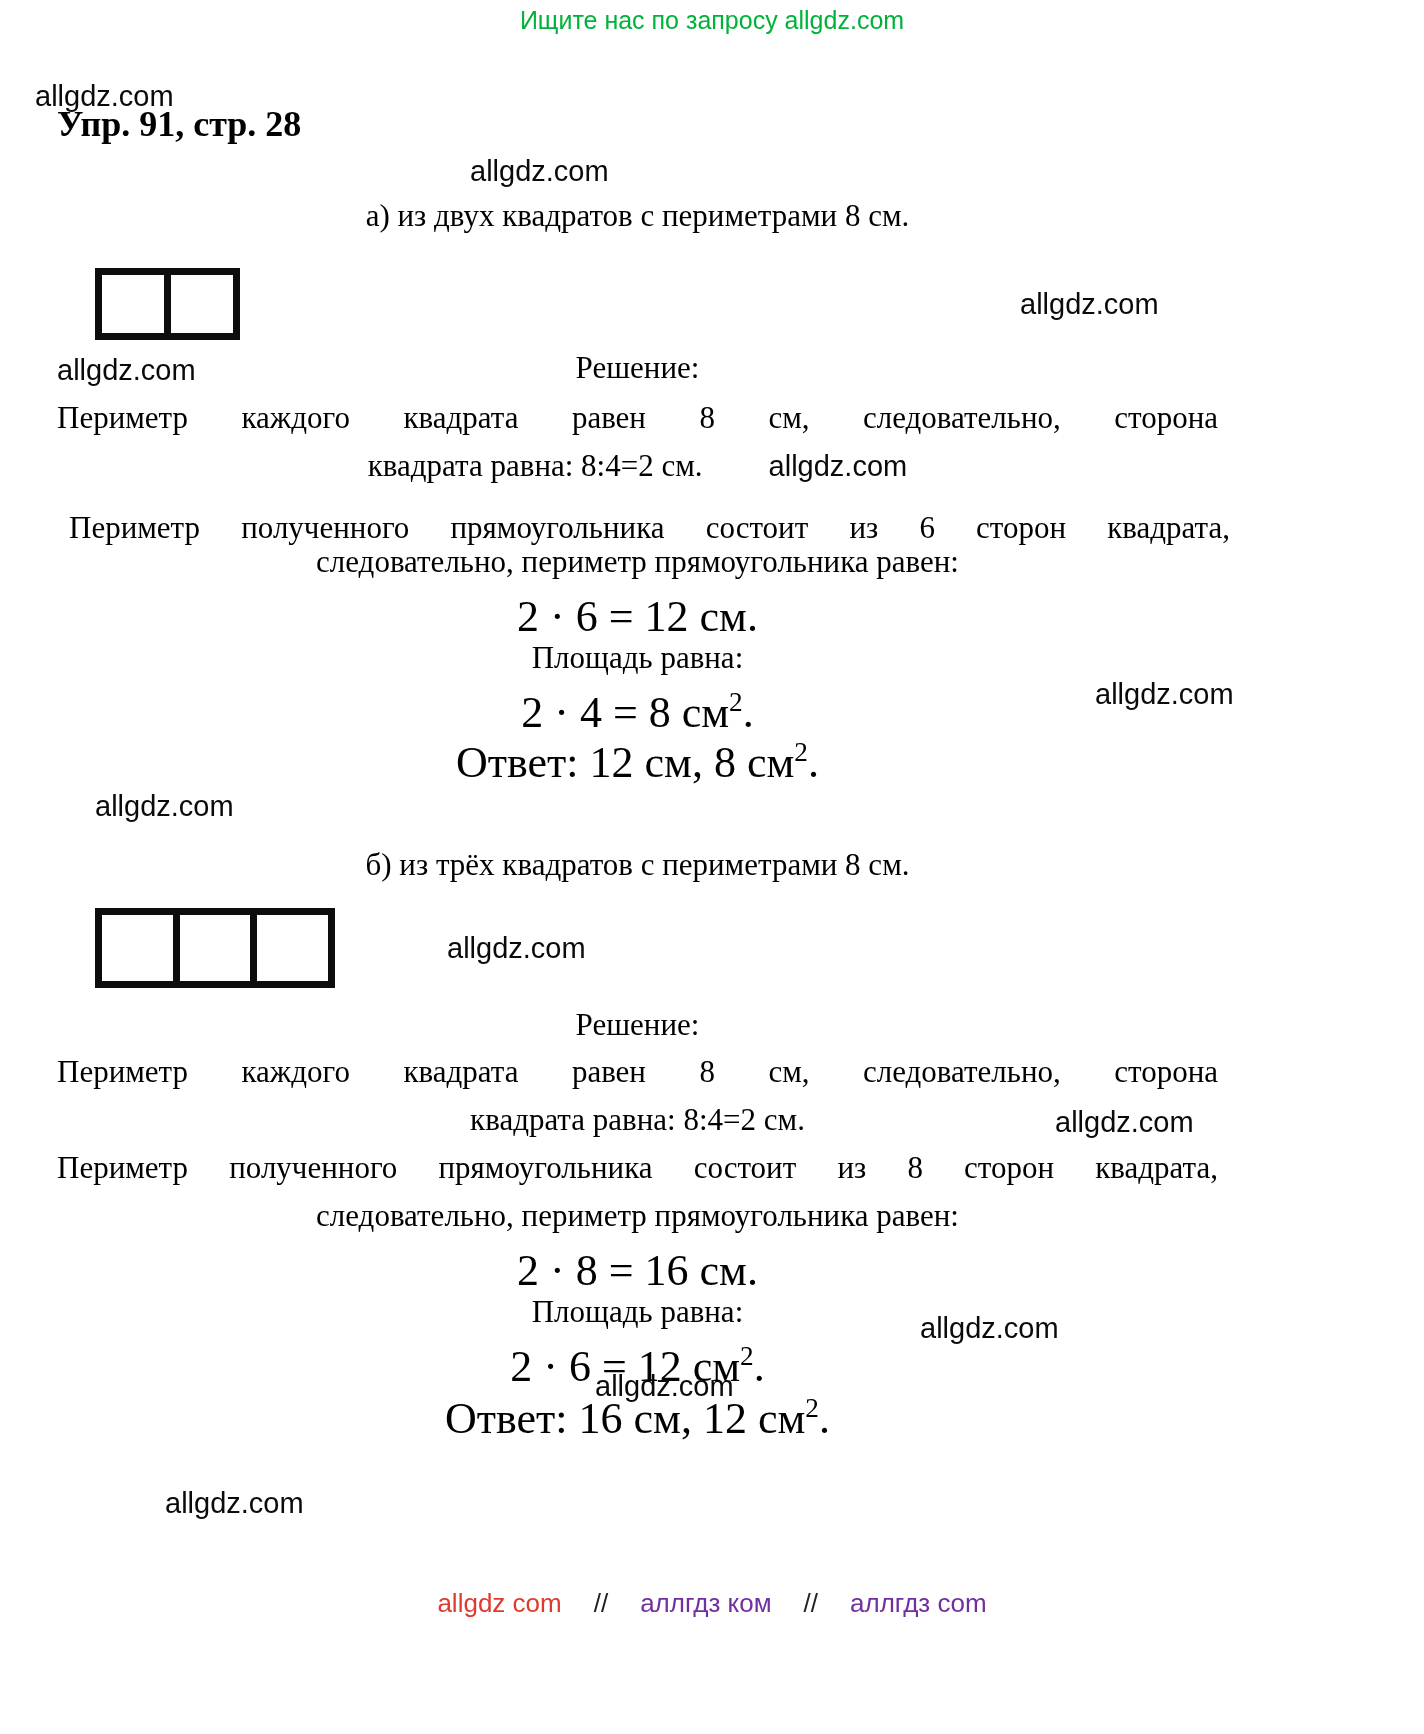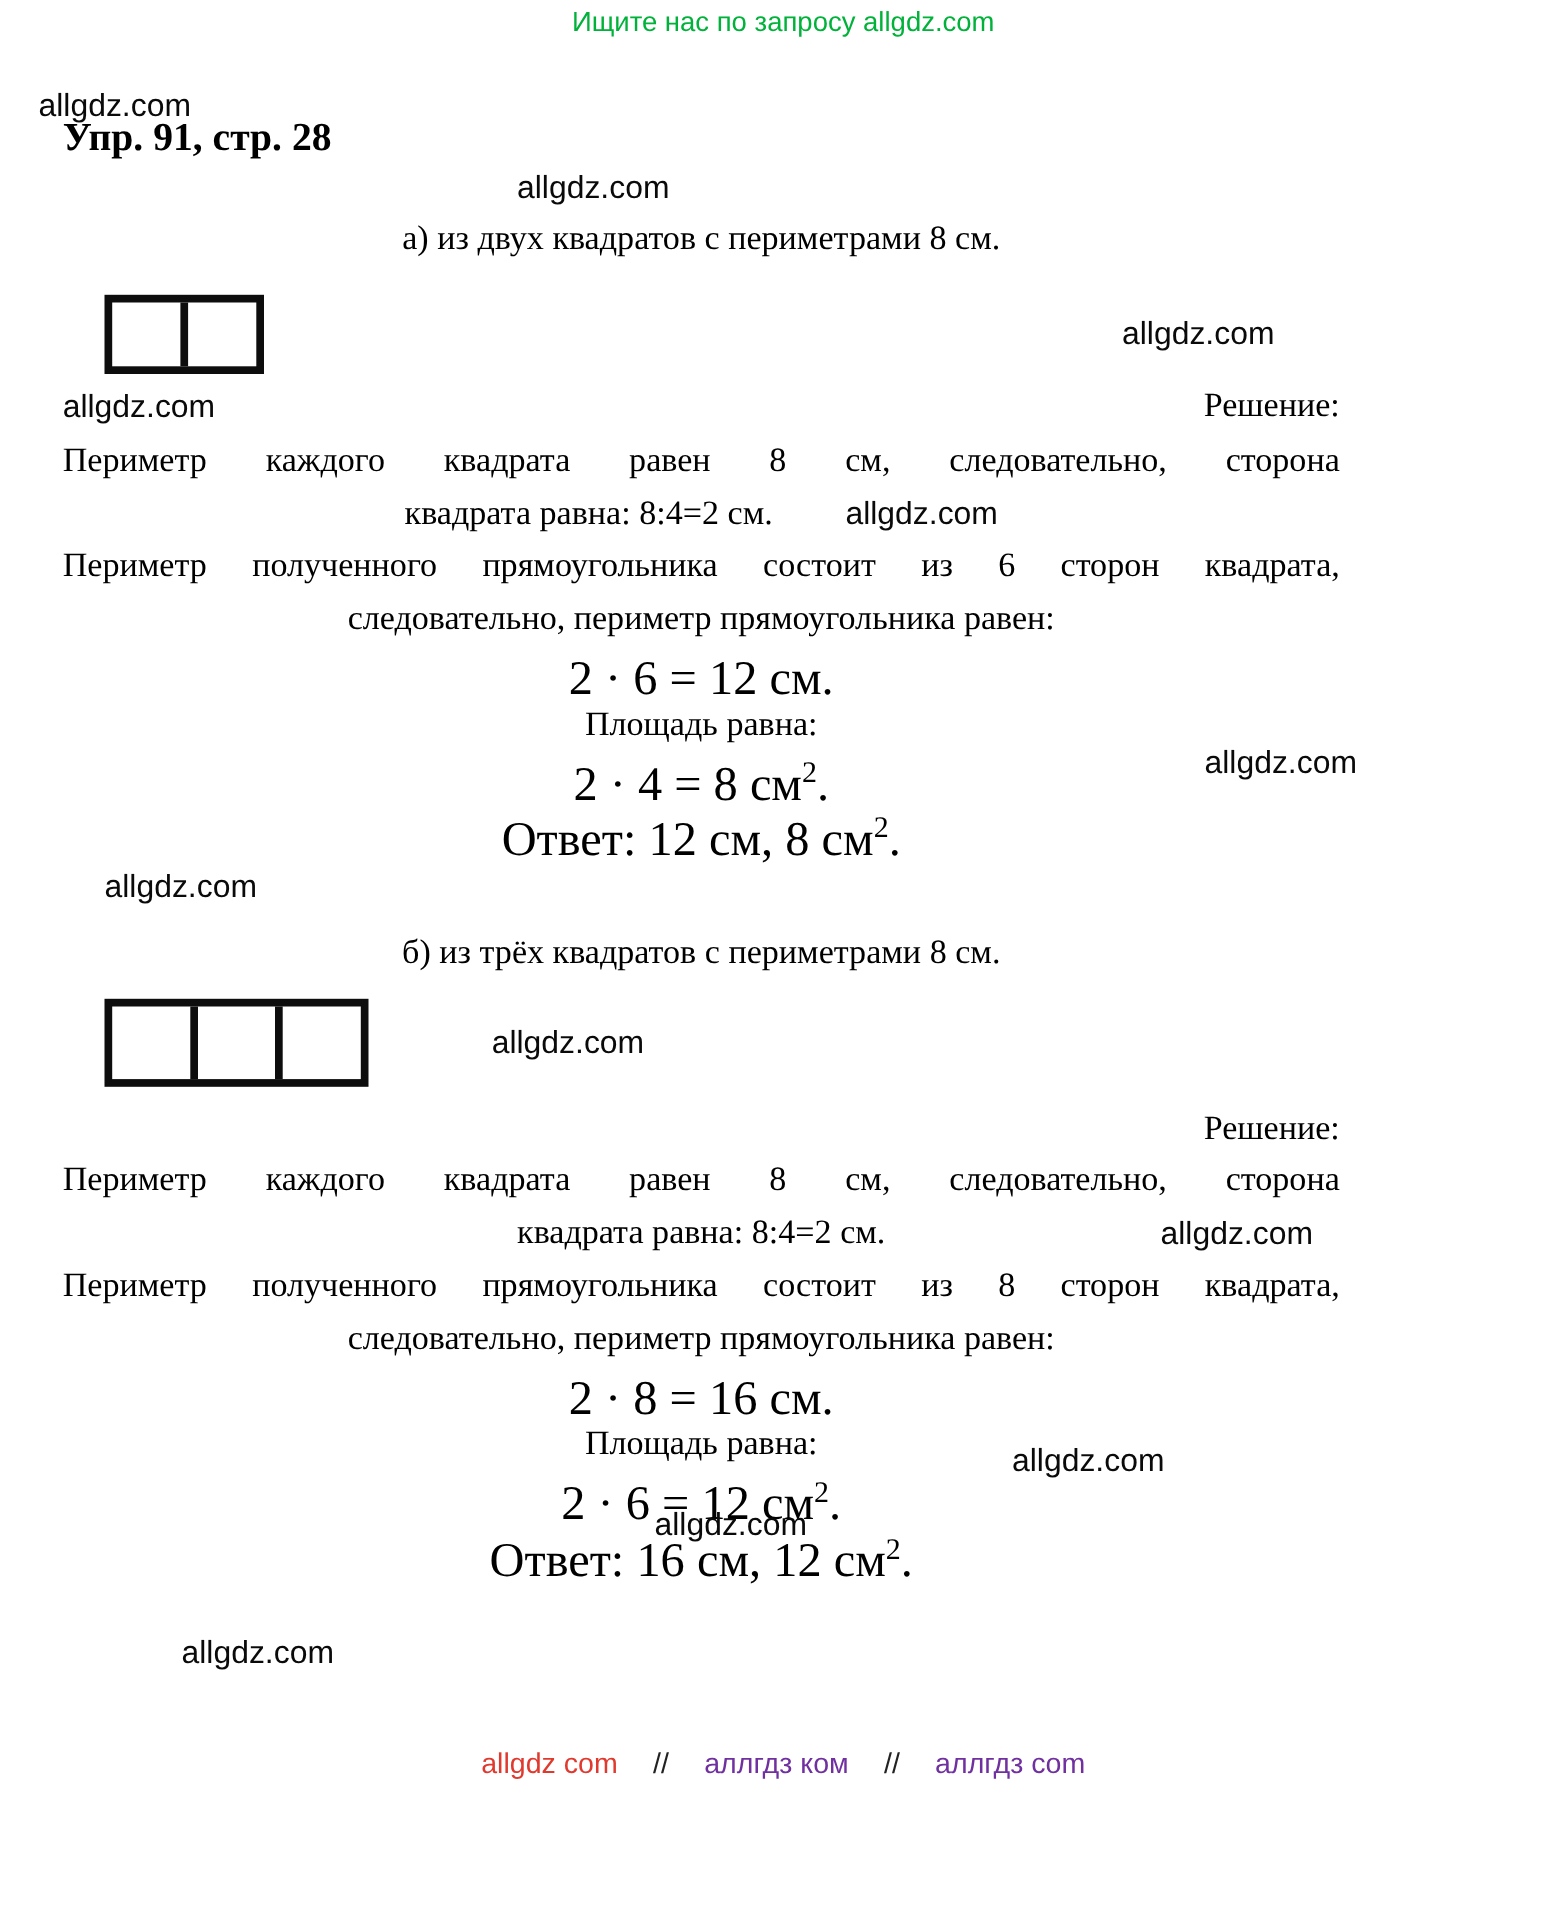--- a/index.html
+++ b/index.html
@@ -40,21 +40,21 @@
     left: 57px;
     width: 1161px;
     font-size: 31px;
     line-height: 1.3;
     text-align: center;
   }
   .jline {
     text-align: justify;
     text-align-last: justify;
   }
-  .center { text-align: right; }
+  .center { text-align: center; }
   .eq { font-size: 44px; }
   sup { font-size: 0.62em; vertical-align: super; line-height: 0; }
   .figure {
     position: absolute;
     display: flex;
     border: 7px solid #0d0d0d;
     background: #ffffff;
   }
   .figure .cell { flex: 1; }
   .figure .cell + .cell { border-left: 7px solid #0d0d0d; }
@@ -100,21 +100,21 @@
   <span class="wm" style="left:1020px; top:288px;">allgdz.com</span>
   <span class="wm" style="left:57px; top:354px;">allgdz.com</span>
 
   <div class="line center" style="top:348px;">Решение:</div>
 
   <div class="line jline" style="top:398px;">Периметр каждого квадрата равен 8 см, следовательно, сторона</div>
   <div class="line" style="top:446px;">
     <span>квадрата равна: 8:4=2 см.</span><span class="inline-wm">allgdz.com</span>
   </div>
 
-  <div class="line jline" style="top:494px;">Периметр полученного прямоугольника состоит из 6 сторон квадрата,</div>
+  <div class="line jline" style="top:508px;margin-left:12px;">Периметр полученного прямоугольника состоит из 6 сторон квадрата,</div>
   <div class="line" style="top:542px;">следовательно, периметр прямоугольника равен:</div>
 
   <div class="line eq" style="top:588px;">2 · 6 = 12 см.</div>
 
   <div class="line" style="top:638px;">Площадь равна:</div>
 
   <span class="wm" style="left:1095px; top:678px;">allgdz.com</span>
 
   <div class="line eq" style="top:684px;">
     <span>2 · 4 = 8 см</span><sup>2</sup><span>.</span>

